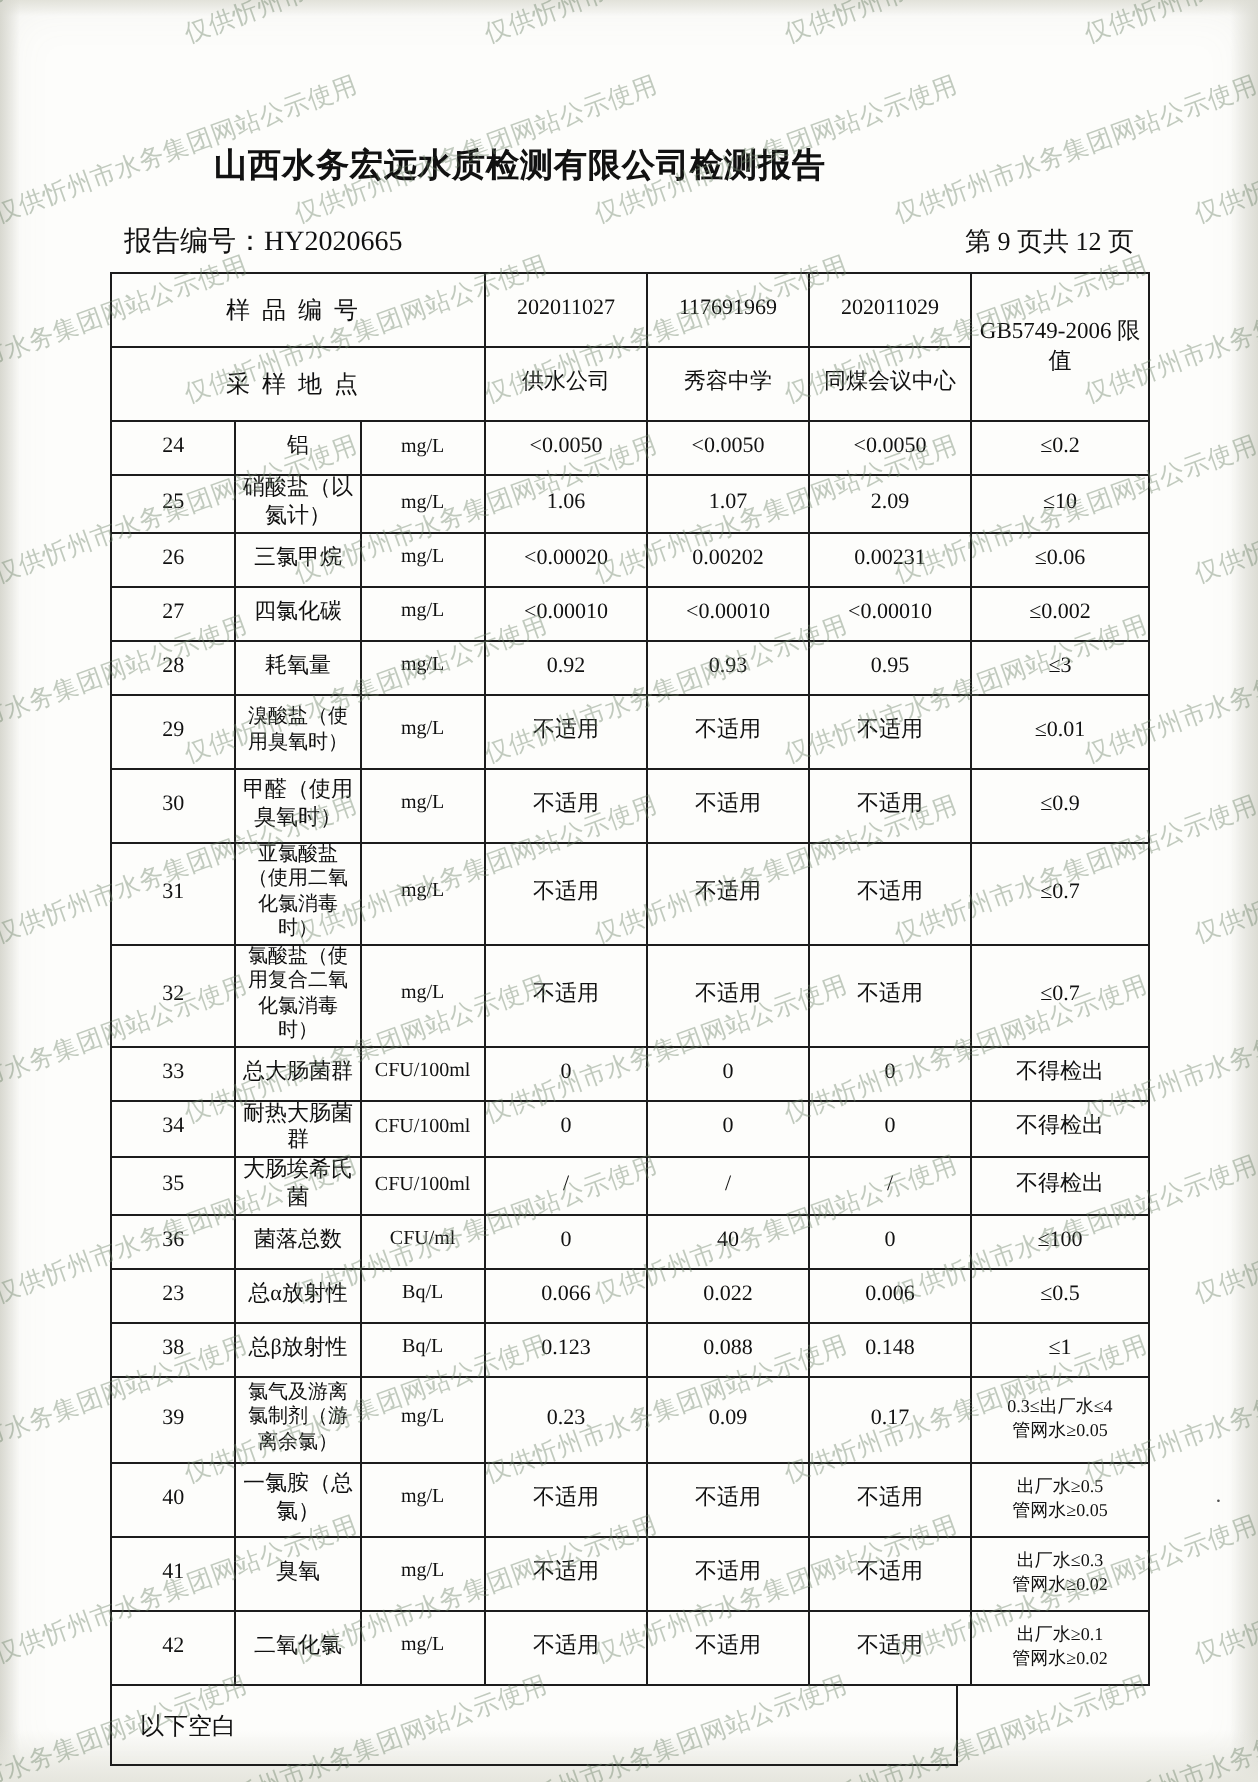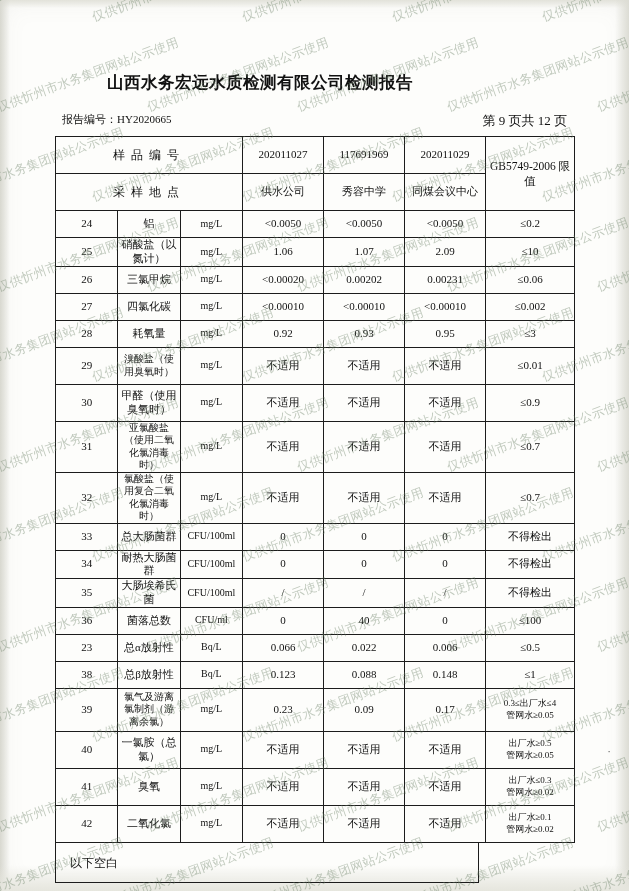--- a/index.html
+++ b/index.html
@@ -85,21 +85,21 @@
     font-size: 16.5px;
     font-weight: bold;
     letter-spacing: 0.5px;
     font-family: "Liberation Serif", serif;
     z-index: 3;
   }
   .report-no {
     position: absolute;
     top: 112px;
     left: 62px;
-    font-size: 11px;
+    font-size: 14px;
     z-index: 3;
   }
   .page-no {
     position: absolute;
     top: 112px;
     right: 62px;
     font-size: 13px;
     z-index: 3;
     text-align: center;
   }

